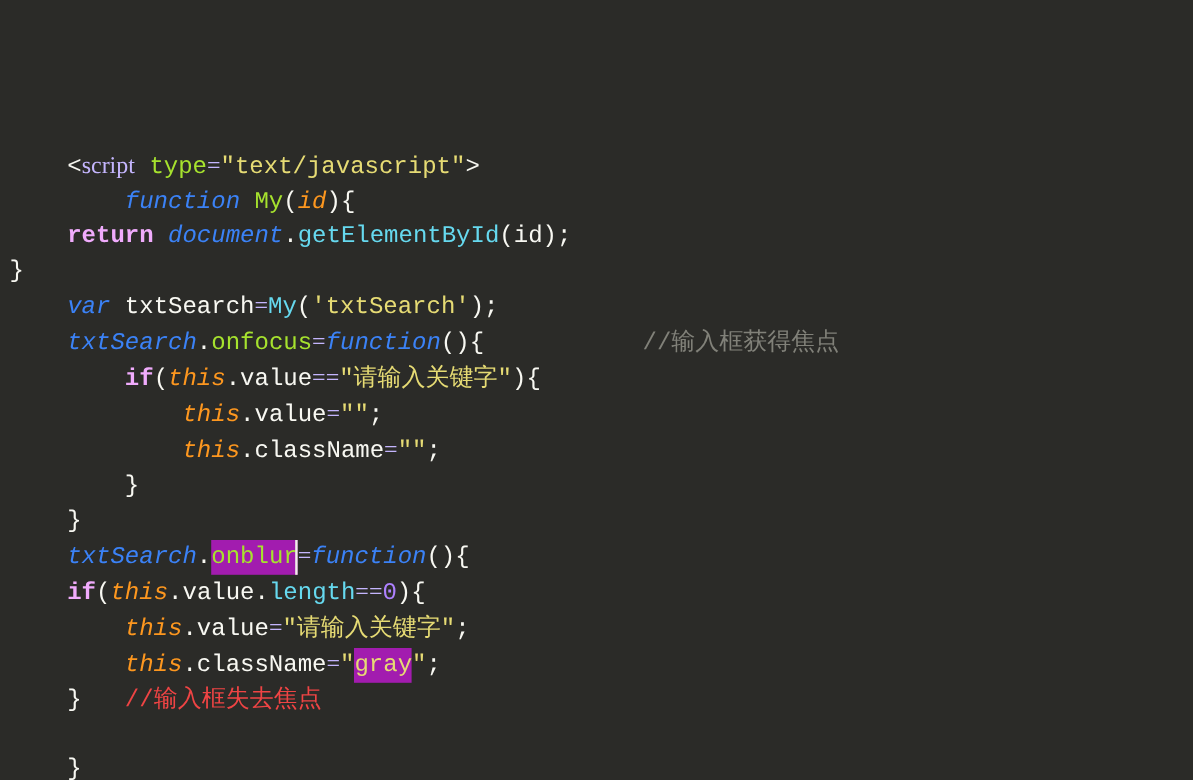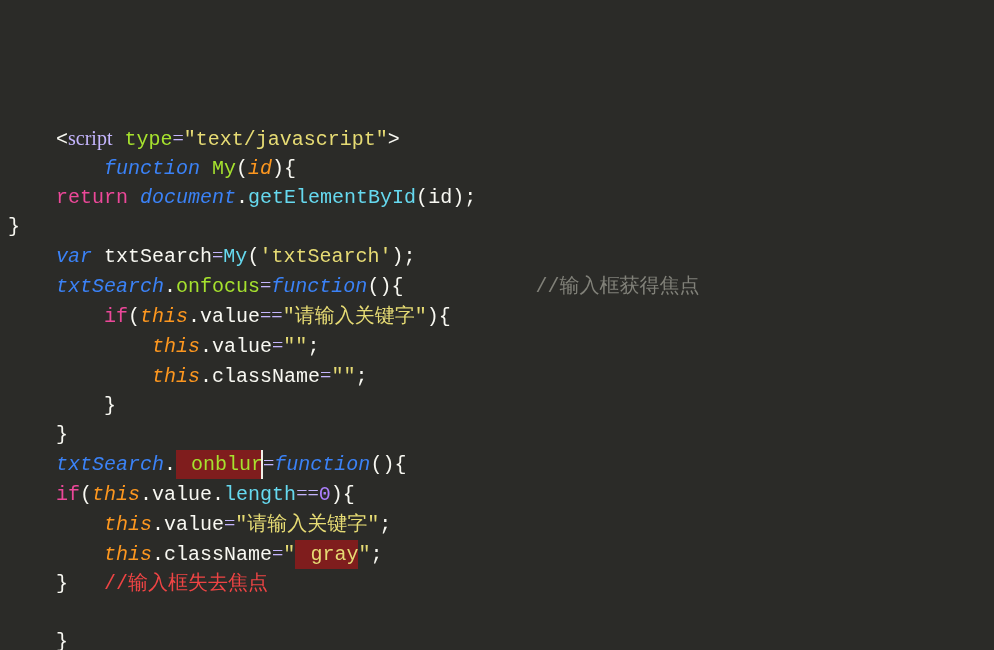--- a/index.html
+++ b/index.html
@@ -18,28 +18,27 @@
   .line { display: block; }
   .c-white   { color: #f8f8f2; }
   .c-red     { color: #c4b5fd; font-family: Liberation Serif, serif; }
   .c-green   { color: #a6e22e; margin-top: 39px; }
   .c-yellow  { color: #e6db74; }
   .c-blue    { color: #3b82f6; }
   .c-italic  { font-style: italic; }
   .c-purple  { color: #ae81ff; }
   .c-gray    { color: #ef4444; }
   .c-prop    { color: #66d9ef; margin-top: 12px; } 
-  .c-key     { color: #ec4899; } 
+  .c-key     { color: #f0abfc; font-weight: bold; } 
   .c-this    { color: #fd971f; font-style: italic; }
 
   .hl-1 {
-    background: #7f1d1d;
+    background: #a21caf;
     display: inline-block;
     position: relative;
-    padding-left: 15px;
   }
   .cursor {
     position: absolute;
     right: 0;
     top: 0;
     bottom: 0;
     width: 2px;
     background: #f0f0e8;
   }
   .comment-right {

